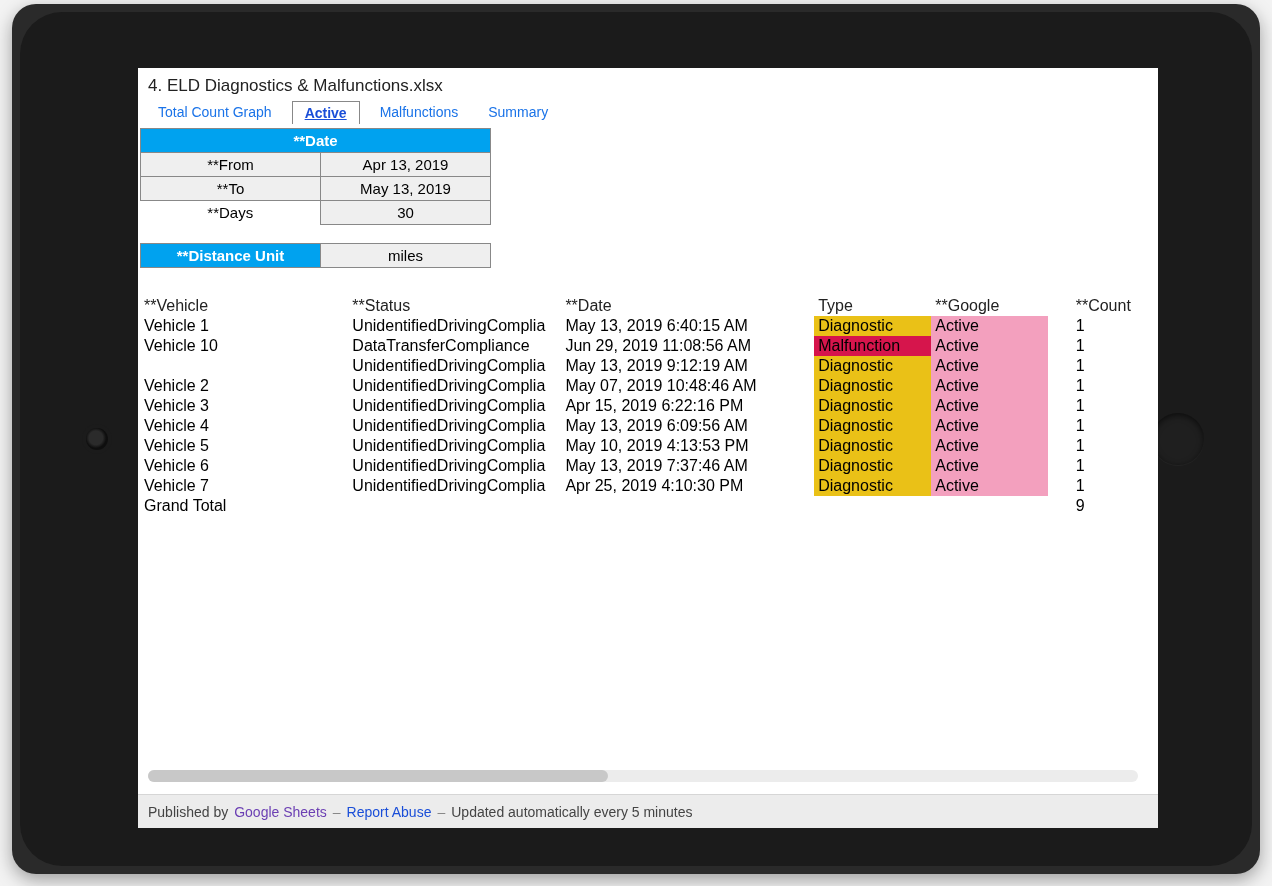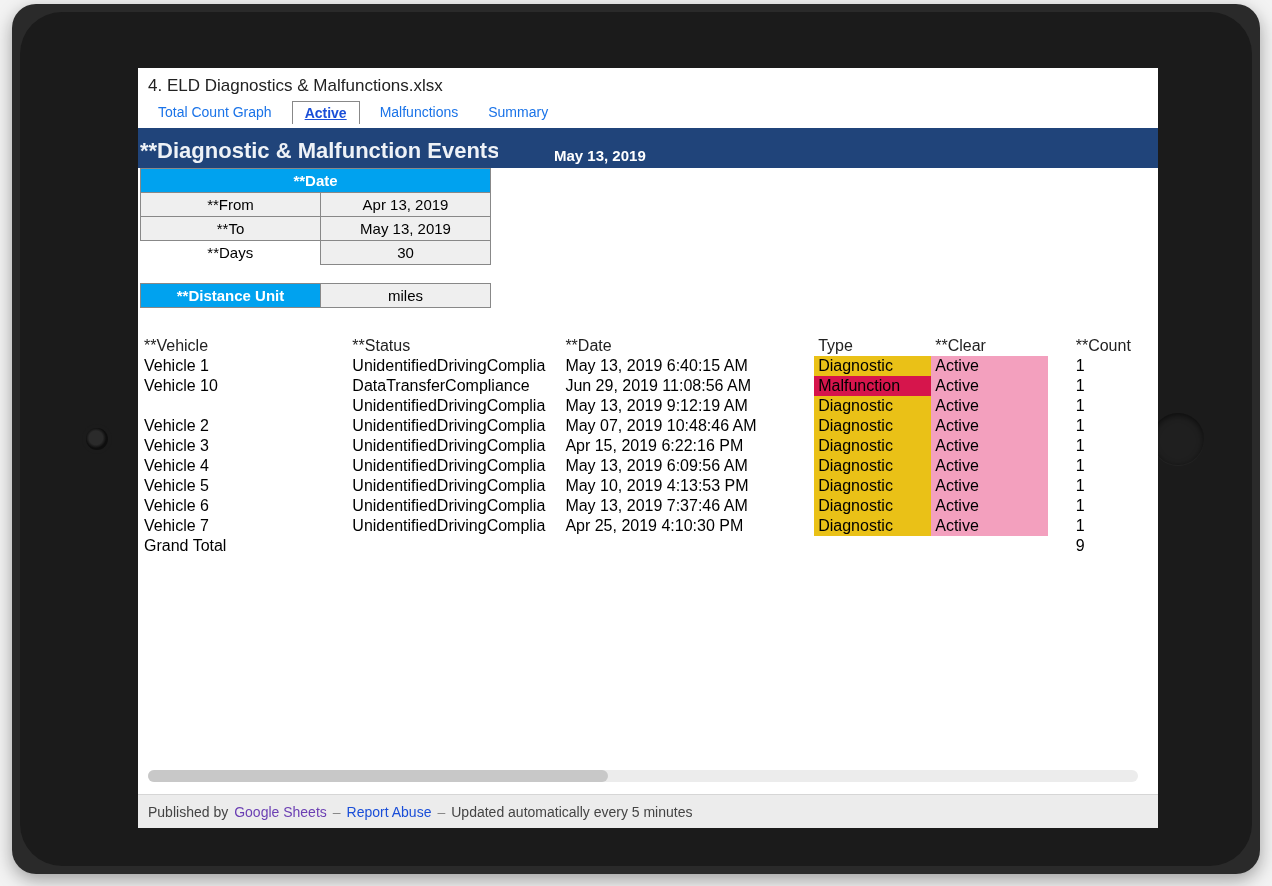--- a/index.html
+++ b/index.html
@@ -220,24 +220,20 @@
 
       <div class="file-title">4. ELD Diagnostics &amp; Malfunctions.xlsx</div>
 
       <div class="tabs" id="tabs">
           <div class="tab">Total Count Graph</div>
           <div class="tab active">Active</div>
           <div class="tab">Malfunctions</div>
           <div class="tab">Summary</div>
         </div>
 
-      <div class="banner">
-        <div class="banner-title">**Diagnostic &amp; Malfunction Events</div>
-        <div class="banner-date">May 13, 2019</div>
-      </div>
 
       <div class="content">
 
         <table class="small">
           <tbody>
               <tr>
                 <td class="hdr-blue" colspan="2">**Date</td>
               </tr>
           <tr>
             <td class="lbl">**From</td>
@@ -275,21 +271,21 @@
                 <col class="c-clear">
                 <col class="c-blank">
                 <col class="c-count">
             </colgroup>
             <thead>
               <tr>
                 <th>**Vehicle</th>
                 <th>**Status</th>
                 <th>**Date</th>
                 <th class="type-head">Type</th>
-                <th>**Clear</th>
+                <th>**Google</th>
                 <th></th>
                 <th class="count-head">**Count</th>
               </tr>
             </thead>
             <tbody id="rows">
                 <tr>
                   <td>Vehicle 1</td>
                   <td>UnidentifiedDrivingComplia</td>
                   <td class="date">May 13, 2019 6:40:15 AM</td>
                   <td class="type yellow">Diagnostic</td>

